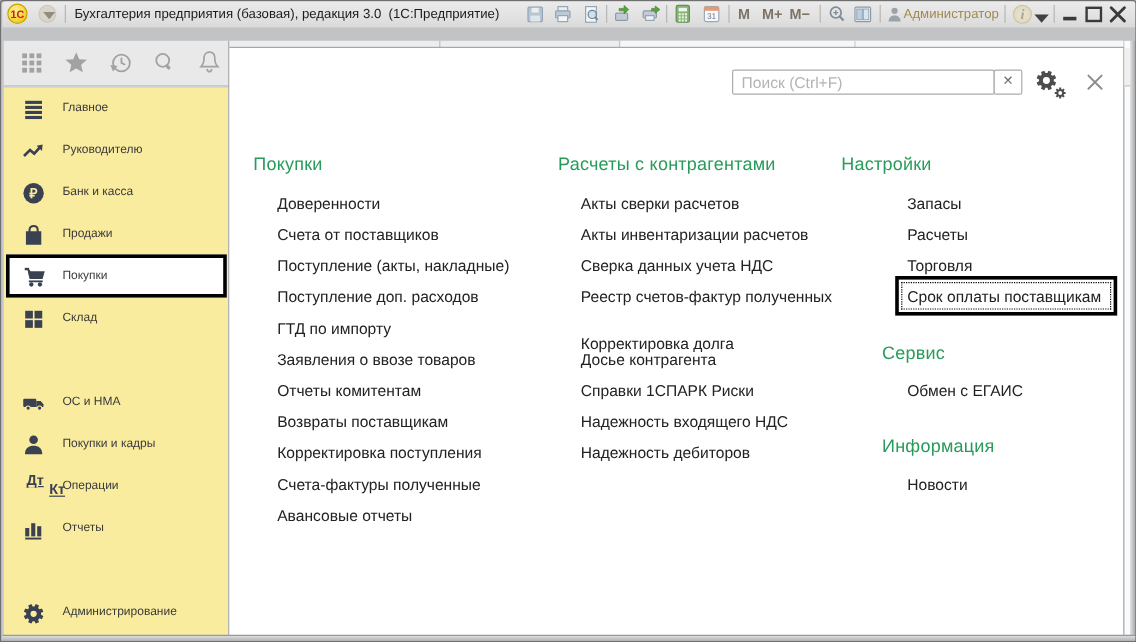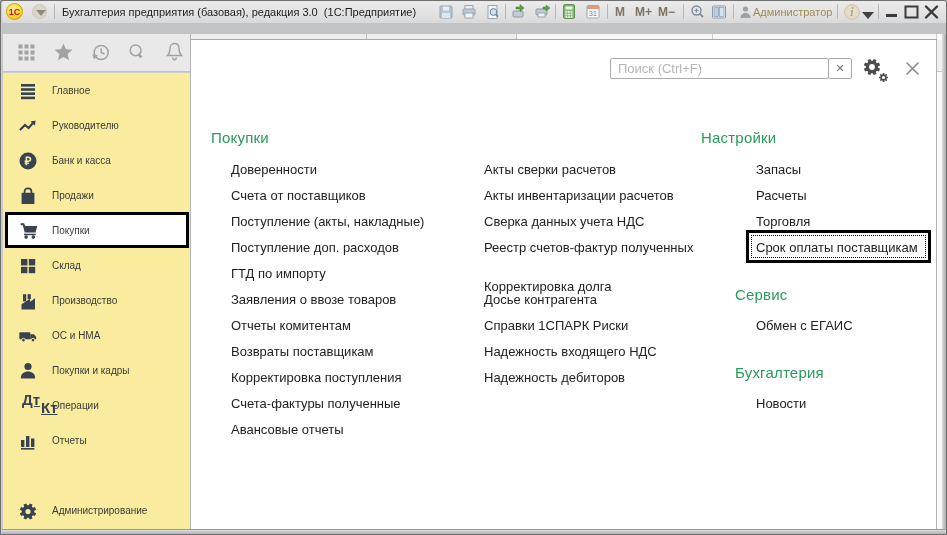--- a/index.html
+++ b/index.html
@@ -243,46 +243,38 @@
     <svg class="ic" width="20" height="20" viewBox="0 0 20 20">
         <g fill="#3a4150">
           <rect x="3" y="3" width="6.4" height="6.4"></rect>
           <rect x="10.8" y="3" width="6.4" height="6.4"></rect>
           <rect x="3" y="10.8" width="6.4" height="6.4"></rect>
           <rect x="10.8" y="10.8" width="6.4" height="6.4"></rect>
         </g>
       </svg>
     <div class="tx">Склад</div>
   </div>
-  <div class="snav" style="top:282px">
-    <svg class="ic" width="20" height="20" viewBox="0 0 20 20">
-        <path d="M3.5 18.5 L3.5 13.2 L12 7.8 L12 10.8 L17 7.2 L17 18.5 Z" fill="#3a4150"></path>
-        <rect x="5" y="3.2" width="3.2" height="7.2" fill="#3a4150"></rect>
-        <rect x="9.6" y="3.2" width="3.2" height="5" fill="#3a4150"></rect>
-      </svg>
-    <div class="tx">Производство</div>
-  </div>
   <div class="snav" style="top:317px">
     <svg class="ic" width="22" height="20" viewBox="0 0 22 20">
         <rect x="1.5" y="6" width="12" height="7.5" rx="1" fill="#3a4150"></rect>
         <path d="M13.5 8 L17.5 8 L20 11 L20 13.5 L13.5 13.5 Z" fill="#3a4150"></path>
         <circle cx="6" cy="14.5" r="2" fill="#3a4150" stroke="#faec9f" stroke-width="1"></circle>
         <circle cx="16.5" cy="14.5" r="2" fill="#3a4150" stroke="#faec9f" stroke-width="1"></circle>
       </svg>
     <div class="tx">ОС и НМА</div>
   </div>
   <div class="snav" style="top:352px">
     <svg class="ic" width="20" height="20" viewBox="0 0 20 20">
         <circle cx="10" cy="5.5" r="3.6" fill="#3a4150"></circle>
         <path d="M2.8 17.5 C2.8 12.5 6 10.5 10 10.5 C14 10.5 17.2 12.5 17.2 17.5 Z" fill="#3a4150"></path>
       </svg>
     <div class="tx">Покупки и кадры</div>
   </div>
   <div class="snav" style="top:387px">
-    <div class="ic" style="left:21px;font-size:15px;font-weight:bold;color:#3a4150;line-height:8.5px;text-decoration:underline;">Дт<br><span style="margin-left:19px">Кт</span></div>
+    <div class="ic" style="left:21px;font-size:12px;font-weight:bold;color:#3a4150;line-height:8.5px;text-decoration:underline;">Дт<br><span style="margin-left:19px">Кт</span></div>
     <div class="tx">Операции</div>
   </div>
   <div class="snav" style="top:422px">
     <svg class="ic" width="20" height="20" viewBox="0 0 20 20">
         <g fill="#3a4150">
           <rect x="3" y="9" width="3.4" height="7"></rect>
           <rect x="8" y="5" width="3.4" height="11"></rect>
           <rect x="13" y="7.5" width="3.4" height="8.5"></rect>
           <rect x="3" y="17" width="13.4" height="1.6"></rect>
         </g>
@@ -321,38 +313,39 @@
   <div class="lnk" style="left:230px;top:213px">Поступление (акты, накладные)</div>
   <div class="lnk" style="left:230px;top:239px">Поступление доп. расходов</div>
   <div class="lnk" style="left:230px;top:265px">ГТД по импорту</div>
   <div class="lnk" style="left:230px;top:291px">Заявления о ввозе товаров</div>
   <div class="lnk" style="left:230px;top:317px">Отчеты комитентам</div>
   <div class="lnk" style="left:230px;top:343px">Возвраты поставщикам</div>
   <div class="lnk" style="left:230px;top:369px">Корректировка поступления</div>
   <div class="lnk" style="left:230px;top:395px">Счета-фактуры полученные</div>
   <div class="lnk" style="left:230px;top:421px">Авансовые отчеты</div>
 
+  <div class="hdr" style="left:464px;top:128px">Расчеты с контрагентами</div>
   <div class="lnk" style="left:483px;top:161px">Акты сверки расчетов</div>
   <div class="lnk" style="left:483px;top:213px">Сверка данных учета НДС</div>
   <div class="lnk" style="left:483px;top:187px">Акты инвентаризации расчетов</div>
   <div class="lnk" style="left:483px;top:239px">Реестр счетов-фактур полученных</div>
   <div class="lnk" style="left:483px;top:278px">Корректировка долга</div>
   <div class="lnk" style="left:483px;top:291px">Досье контрагента</div>
   <div class="lnk" style="left:483px;top:317px">Справки 1СПАРК Риски</div>
   <div class="lnk" style="left:483px;top:369px">Надежность дебиторов</div>
   <div class="lnk" style="left:483px;top:343px">Надежность входящего НДС</div>
 
   <div class="hdr" style="left:700px;top:128px">Настройки</div>
   <div class="lnk" style="left:755px;top:161px">Запасы</div>
   <div class="lnk" style="left:755px;top:187px">Расчеты</div>
   <div class="lnk" style="left:755px;top:213px">Торговля</div>
   <div class="focus-box">
       <div class="in"></div>
     </div>
   <div class="lnk" style="left:755px;top:239px">Срок оплаты поставщикам</div>
   <div class="hdr" style="left:734px;top:285px">Сервис</div>
   <div class="lnk" style="left:755px;top:317px">Обмен с ЕГАИС</div>
-  <div class="hdr" style="left:734px;top:363px">Бухгалтерия</div>
+  <div class="hdr" style="left:734px;top:363px">Информация</div>
   <div class="lnk" style="left:755px;top:395px">Новости</div>
 
   <div class="frame-right"></div>
   <div class="frame-bottom"></div>
 </div>
 
 </body></html>

